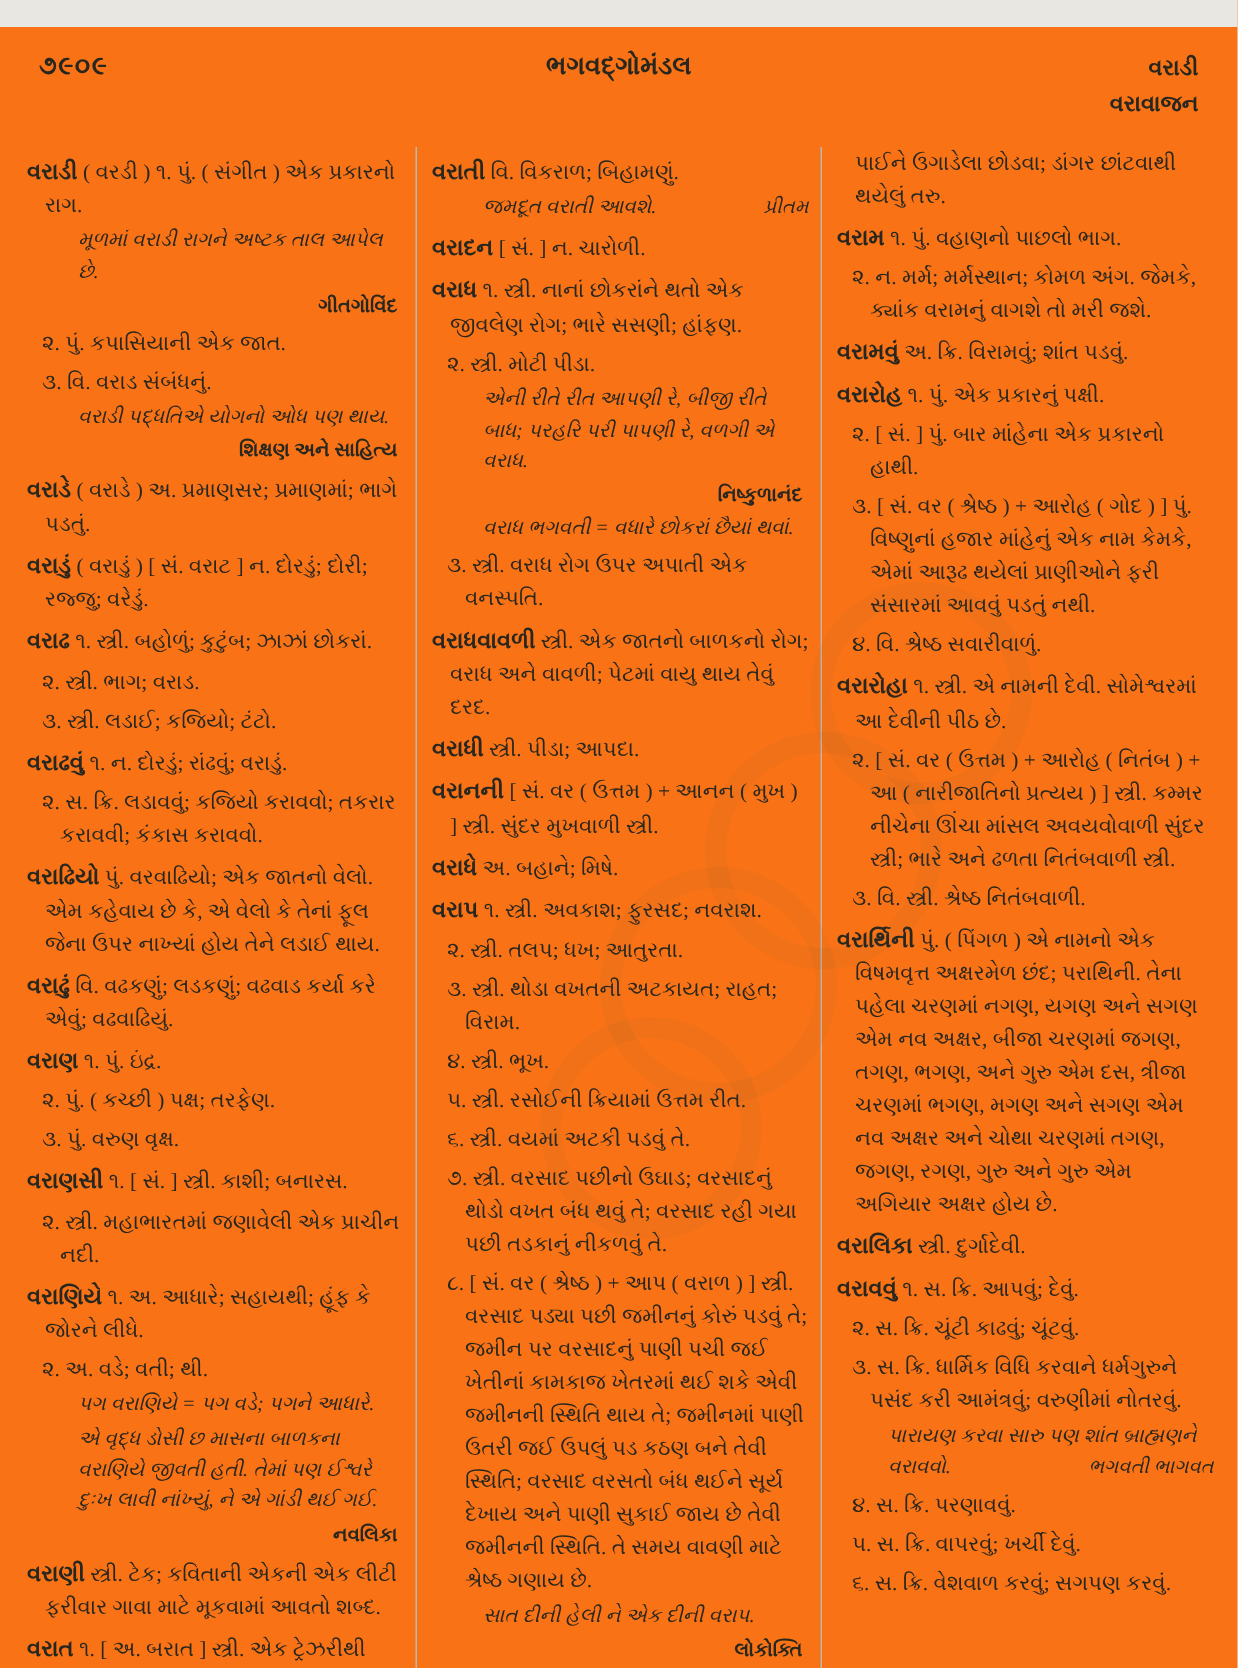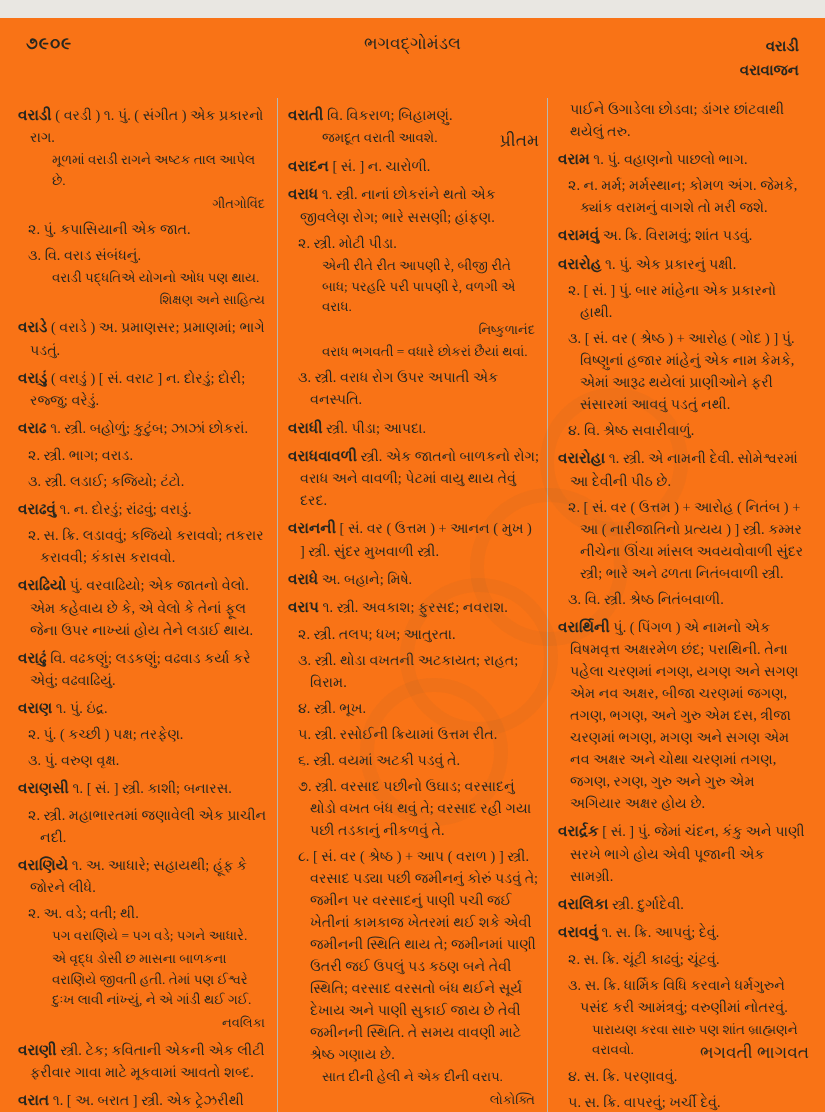--- a/index.html
+++ b/index.html
@@ -19,21 +19,21 @@
     position: relative;
     height: 62px;
     padding: 14px 26px 0 26px;
   }
   .page-number {
     position: absolute; left: 26px; top: 16px;
     font-weight: bold; font-size: 17px; letter-spacing: 1px;
   }
   .book-title {
     position: absolute; left: 0; right: 0; top: 16px;
-    text-align: center; font-weight: normal; font-size: 17px;
+    text-align: center; font-weight: bold; font-size: 17px;
   }
   .guide-words {
     position: absolute; right: 26px; top: 16px;
     text-align: right; font-weight: bold; font-size: 15px; line-height: 1.6;
   }
   
   .columns {
     display: flex;
     padding: 4px 8px 0 8px;
     height: 1040px;
@@ -45,24 +45,24 @@
     font-size: 14.3px;
     line-height: 1.54;
     box-sizing: border-box;
     overflow: hidden;
   }
   .col + .col { border-left: 1px solid #b9b7ae; }
   .col p { margin: 0 0 2px 0; }
   p.entry   { padding-left: 12px; text-indent: -12px; margin-top: 5px !important; }
   p.cont    { padding-left: 12px; }
   p.sense   { padding-left: 22px; text-indent: -12px; margin-top: 4px !important; }
-  p.ex      { padding-left: 34px; font-size: 13.4px; }
-  p.cite    { text-align: right; font-size: 13px; padding-right: 4px; }
+  p.ex      { padding-left: 34px; font-size: 13.4px; font-style: italic; }
+  p.cite    { text-align: right; font-size: 13px; padding-right: 4px; font-weight: bold; }
   .hw { font-weight: bold; font-size: 15.2px; }
-  .inline-cite { float: right; font-size: 17px; padding-left: 8px; }
+  .inline-cite { float: right; font-size: 13px; padding-left: 8px; }
   
   .watermark { position: absolute; border: 14px solid rgba(90,90,80,0.055); border-radius: 50%; pointer-events: none; }
   .wm1 { width: 120px; height: 120px; left: 540px; top: 370px; }
   .wm2 { width: 130px; height: 130px; left: 470px; top: 470px; }
   .wm3 { width: 130px; height: 130px; left: 400px; top: 560px; }
   .wm4 { width: 120px; height: 120px; left: 360px; top: 660px; }
 </style>
 </head>
 <body>
 
@@ -115,22 +115,22 @@
     <div class="col" id="col-1">
         <p class="entry"><span class="hw">વરાતી</span> વિ. વિકરાળ; બિહામણું.</p>
         <p class="ex">જમદૂત વરાતી આવશે.<span class="inline-cite">પ્રીતમ</span></p>
         <p class="entry"><span class="hw">વરાદન</span> [ સં. ] ન. ચારોળી.</p>
         <p class="entry"><span class="hw">વરાધ</span> ૧. સ્ત્રી. નાનાં છોકરાંને થતો એક જીવલેણ રોગ; ભારે સસણી; હાંફણ.</p>
         <p class="sense">૨. સ્ત્રી. મોટી પીડા.</p>
         <p class="ex">એની રીતે રીત આપણી રે, બીજી રીતે બાધ; પરહરિ પરી પાપણી રે, વળગી એ વરાધ.</p>
         <p class="cite">નિષ્કુળાનંદ</p>
         <p class="ex">વરાધ ભગવતી = વધારે છોકરાં છૈયાં થવાં.</p>
         <p class="sense">૩. સ્ત્રી. વરાધ રોગ ઉપર અપાતી એક વનસ્પતિ.</p>
+        <p class="entry"><span class="hw">વરાધવાવળી</span> સ્ત્રી. એક જાતનો બાળકનો રોગ; વરાધ અને વાવળી; પેટમાં વાયુ થાય તેવું દરદ.</p>
         <p class="entry"><span class="hw">વરાધી</span> સ્ત્રી. પીડા; આપદા.</p>
-        <p class="entry"><span class="hw">વરાધવાવળી</span> સ્ત્રી. એક જાતનો બાળકનો રોગ; વરાધ અને વાવળી; પેટમાં વાયુ થાય તેવું દરદ.</p>
         <p class="entry"><span class="hw">વરાનની</span> [ સં. વર ( ઉત્તમ ) + આનન ( મુખ ) ] સ્ત્રી. સુંદર મુખવાળી સ્ત્રી.</p>
         <p class="entry"><span class="hw">વરાધે</span> અ. બહાને; મિષે.</p>
         <p class="entry"><span class="hw">વરાપ</span> ૧. સ્ત્રી. અવકાશ; ફુરસદ; નવરાશ.</p>
         <p class="sense">૨. સ્ત્રી. તલપ; ધખ; આતુરતા.</p>
         <p class="sense">૩. સ્ત્રી. થોડા વખતની અટકાયત; રાહત; વિરામ.</p>
         <p class="sense">૪. સ્ત્રી. ભૂખ.</p>
         <p class="sense">૫. સ્ત્રી. રસોઈની ક્રિયામાં ઉત્તમ રીત.</p>
         <p class="sense">૬. સ્ત્રી. વયમાં અટકી પડવું તે.</p>
         <p class="sense">૭. સ્ત્રી. વરસાદ પછીનો ઉઘાડ; વરસાદનું થોડો વખત બંધ થવું તે; વરસાદ રહી ગયા પછી તડકાનું નીકળવું તે.</p>
         <p class="sense">૮. [ સં. વર ( શ્રેષ્ઠ ) + આપ ( વરાળ ) ] સ્ત્રી. વરસાદ પડ્યા પછી જમીનનું કોરું પડવું તે; જમીન પર વરસાદનું પાણી પચી જઈ ખેતીનાં કામકાજ ખેતરમાં થઈ શકે એવી જમીનની સ્થિતિ થાય તે; જમીનમાં પાણી ઉતરી જઈ ઉપલું પડ કઠણ બને તેવી સ્થિતિ; વરસાદ વરસતો બંધ થઈને સૂર્ય દેખાય અને પાણી સુકાઈ જાય છે તેવી જમીનની સ્થિતિ. તે સમય વાવણી માટે શ્રેષ્ઠ ગણાય છે.</p>
@@ -144,21 +144,20 @@
         <p class="sense">૨. ન. મર્મ; મર્મસ્થાન; કોમળ અંગ. જેમકે, ક્યાંક વરામનું વાગશે તો મરી જશે.</p>
         <p class="entry"><span class="hw">વરામવું</span> અ. ક્રિ. વિરામવું; શાંત પડવું.</p>
         <p class="entry"><span class="hw">વરારોહ</span> ૧. પું. એક પ્રકારનું પક્ષી.</p>
         <p class="sense">૨. [ સં. ] પું. બાર માંહેના એક પ્રકારનો હાથી.</p>
         <p class="sense">૩. [ સં. વર ( શ્રેષ્ઠ ) + આરોહ ( ગોદ ) ] પું. વિષ્ણુનાં હજાર માંહેનું એક નામ કેમકે, એમાં આરૂઢ થયેલાં પ્રાણીઓને ફરી સંસારમાં આવવું પડતું નથી.</p>
         <p class="sense">૪. વિ. શ્રેષ્ઠ સવારીવાળું.</p>
         <p class="entry"><span class="hw">વરારોહા</span> ૧. સ્ત્રી. એ નામની દેવી. સોમેશ્વરમાં આ દેવીની પીઠ છે.</p>
         <p class="sense">૨. [ સં. વર ( ઉત્તમ ) + આરોહ ( નિતંબ ) + આ ( નારીજાતિનો પ્રત્યય ) ] સ્ત્રી. કમ્મર નીચેના ઊંચા માંસલ અવયવોવાળી સુંદર સ્ત્રી; ભારે અને ઢળતા નિતંબવાળી સ્ત્રી.</p>
         <p class="sense">૩. વિ. સ્ત્રી. શ્રેષ્ઠ નિતંબવાળી.</p>
         <p class="entry"><span class="hw">વરાર્થિની</span> પું. ( પિંગળ ) એ નામનો એક વિષમવૃત્ત અક્ષરમેળ છંદ; પરાથિની. તેના પહેલા ચરણમાં નગણ, યગણ અને સગણ એમ નવ અક્ષર, બીજા ચરણમાં જગણ, તગણ, ભગણ, અને ગુરુ એમ દસ, ત્રીજા ચરણમાં ભગણ, મગણ અને સગણ એમ નવ અક્ષર અને ચોથા ચરણમાં તગણ, જગણ, રગણ, ગુરુ અને ગુરુ એમ અગિયાર અક્ષર હોય છે.</p>
-        <p class="entry"><span class="hw">વરાર્દ્રક</span> [ સં. ] પું. જેમાં ચંદન, કંકુ અને પાણી સરખે ભાગે હોય એવી પૂજાની એક સામગ્રી.</p>
         <p class="entry"><span class="hw">વરાલિકા</span> સ્ત્રી. દુર્ગાદેવી.</p>
         <p class="entry"><span class="hw">વરાવવું</span> ૧. સ. ક્રિ. આપવું; દેવું.</p>
         <p class="sense">૨. સ. ક્રિ. ચૂંટી કાઢવું; ચૂંટવું.</p>
         <p class="sense">૩. સ. ક્રિ. ધાર્મિક વિધિ કરવાને ધર્મગુરુને પસંદ કરી આમંત્રવું; વરુણીમાં નોતરવું.</p>
         <p class="ex">પારાયણ કરવા સારુ પણ શાંત બ્રાહ્મણને વરાવવો.<span class="inline-cite">ભગવતી ભાગવત</span></p>
         <p class="sense">૪. સ. ક્રિ. પરણાવવું.</p>
         <p class="sense">૫. સ. ક્રિ. વાપરવું; ખર્ચી દેવું.</p>
         <p class="sense">૬. સ. ક્રિ. વેશવાળ કરવું; સગપણ કરવું.</p>
       </div>
   </div>

